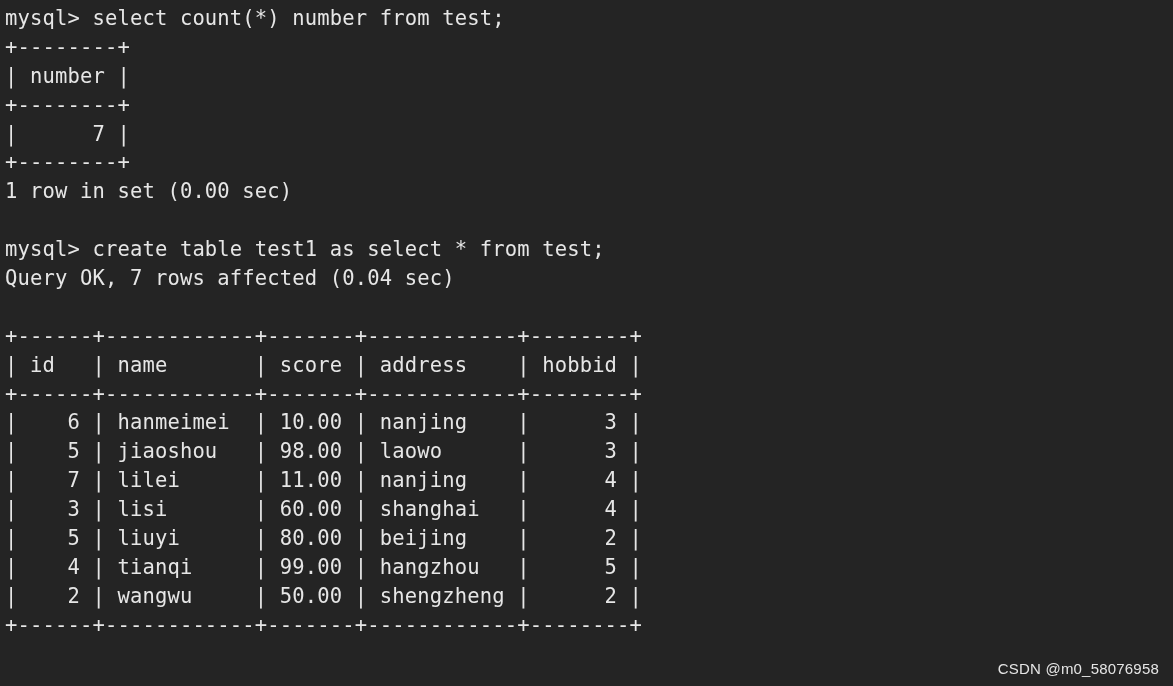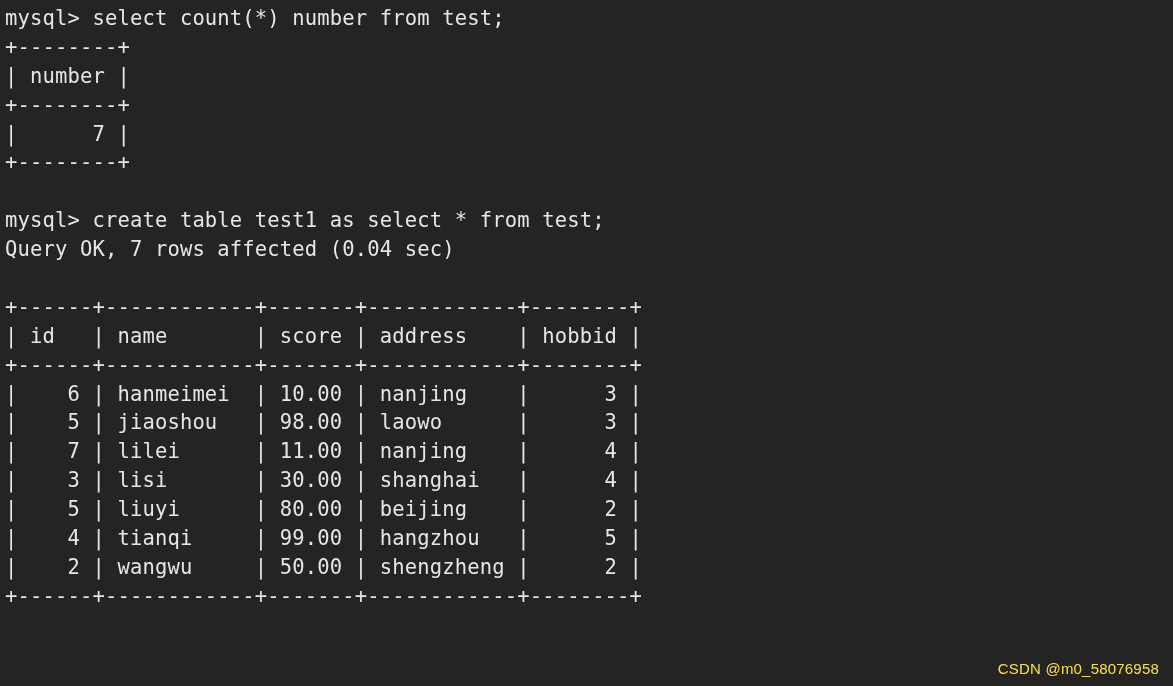--- a/index.html
+++ b/index.html
@@ -38,47 +38,48 @@
   }
   .term-line.blank {
     color: transparent;
   }
   #watermark {
     position: absolute;
     right: 14px;
     bottom: 9px;
     font-family: "Liberation Sans", "DejaVu Sans", sans-serif;
     font-size: 15px;
-    color: #fde047;
+    color: #e5e5e5;
     white-space: pre;
     letter-spacing: 0.2px;
   }
 </style>
 </head>
 <body>
 
 <div id="terminal">
   <div id="terminal-output">
       <div class="term-line">mysql&gt; select count(*) number from test;</div>
       <div class="term-line">+--------+</div>
       <div class="term-line">| number |</div>
       <div class="term-line">+--------+</div>
       <div class="term-line">|      7 |</div>
       <div class="term-line">+--------+</div>
+      <div class="term-line">1 row in set (0.00 sec)</div>
       <div class="term-line blank"></div>
       <div class="term-line">mysql&gt; create table test1 as select * from test;</div>
       <div class="term-line">Query OK, 7 rows affected (0.04 sec)</div>
       <div class="term-line blank"></div>
       <div class="term-line">+------+------------+-------+------------+--------+</div>
       <div class="term-line">| id   | name       | score | address    | hobbid |</div>
       <div class="term-line">+------+------------+-------+------------+--------+</div>
       <div class="term-line">|    6 | hanmeimei  | 10.00 | nanjing    |      3 |</div>
       <div class="term-line">|    5 | jiaoshou   | 98.00 | laowo      |      3 |</div>
       <div class="term-line">|    7 | lilei      | 11.00 | nanjing    |      4 |</div>
-      <div class="term-line">|    3 | lisi       | 30.00 | shanghai   |      4 |</div>
+      <div class="term-line">|    3 | lisi       | 60.00 | shanghai   |      4 |</div>
       <div class="term-line">|    5 | liuyi      | 80.00 | beijing    |      2 |</div>
       <div class="term-line">|    4 | tianqi     | 99.00 | hangzhou   |      5 |</div>
       <div class="term-line">|    2 | wangwu     | 50.00 | shengzheng |      2 |</div>
       <div class="term-line">+------+------------+-------+------------+--------+</div>
     </div>
 </div>
 
 <div id="watermark">CSDN @m0_58076958</div>
 
 </body></html>

